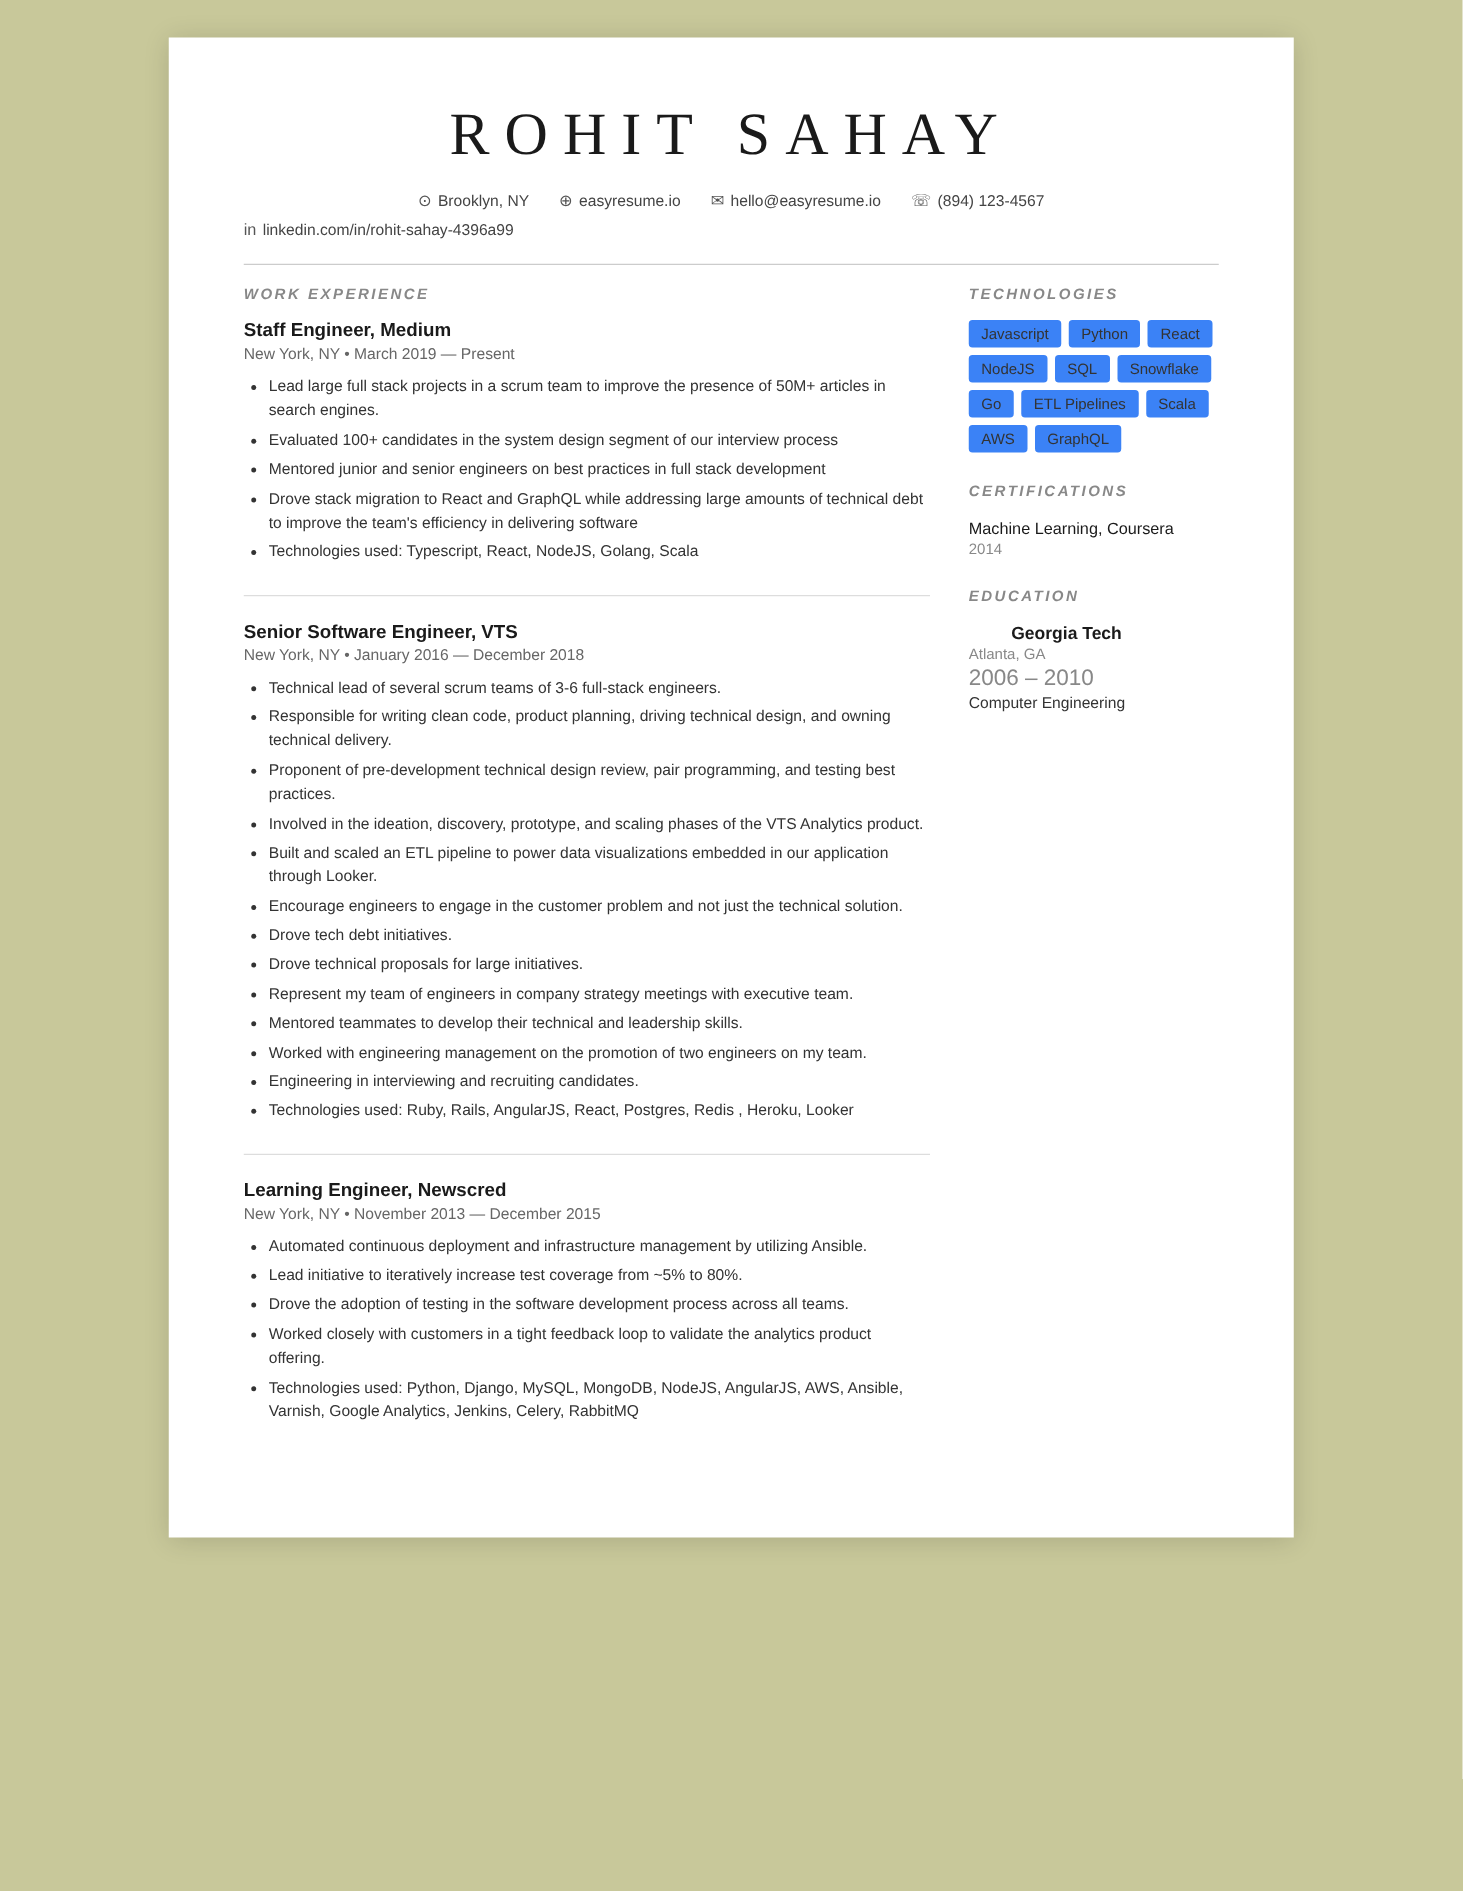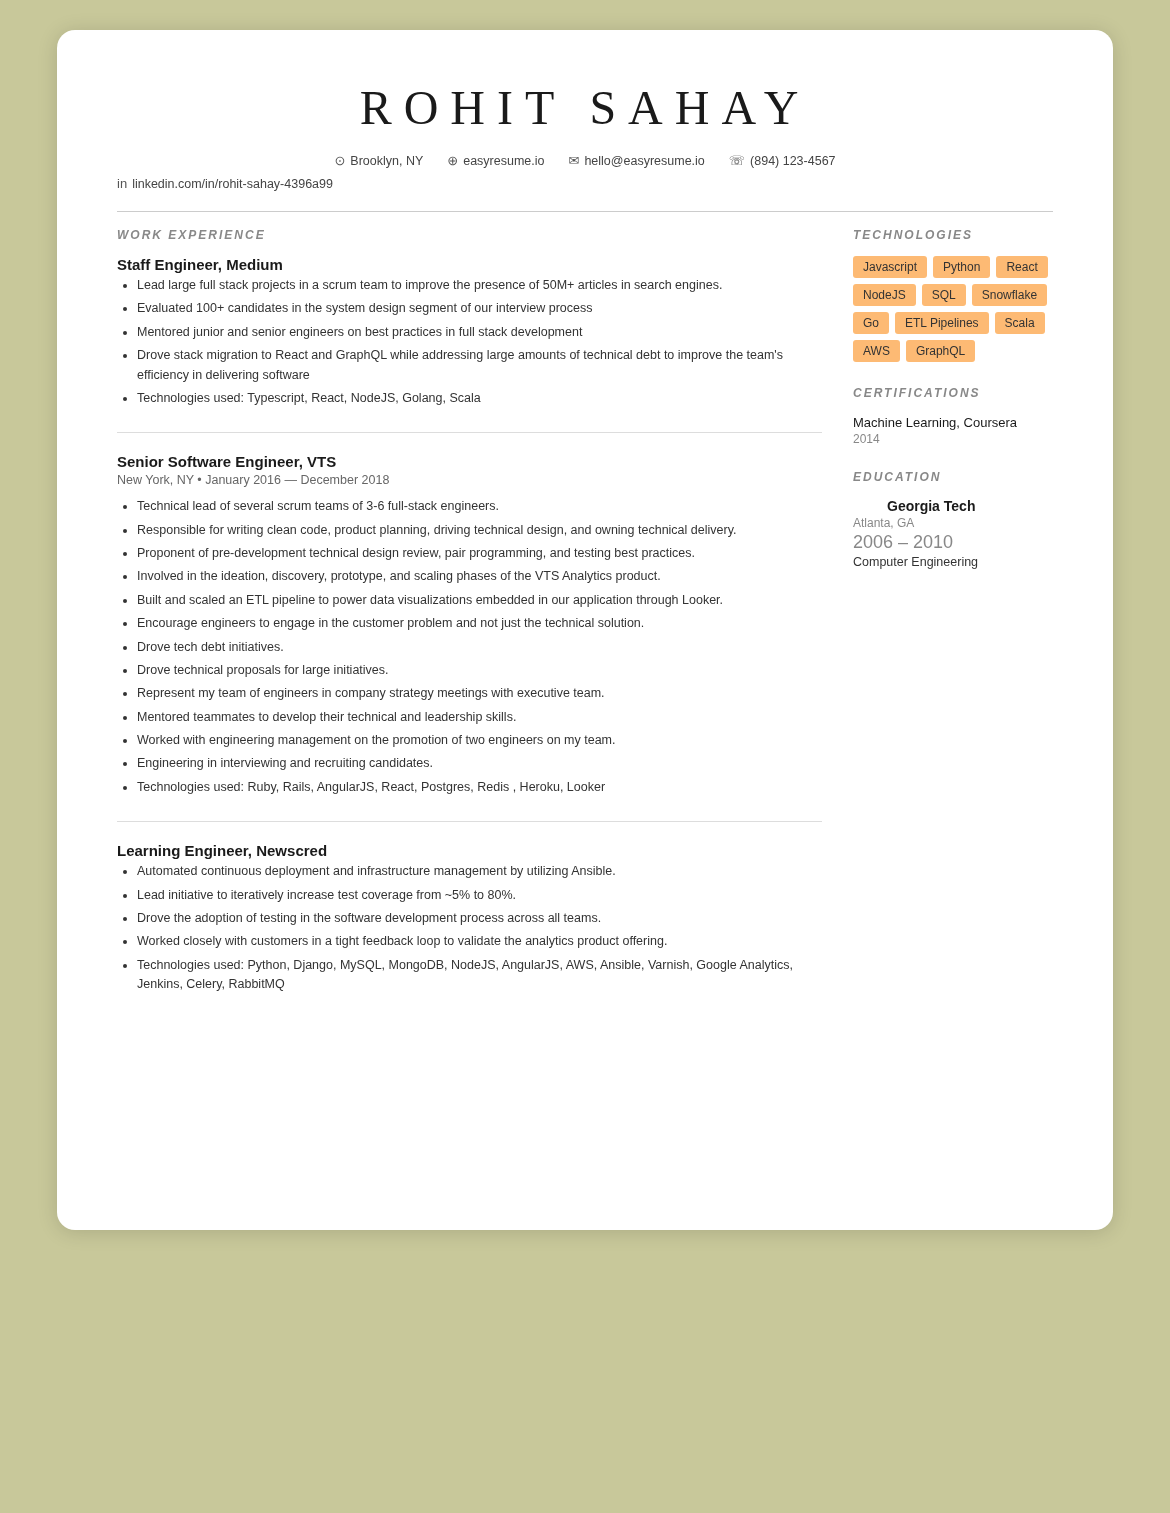--- a/index.html
+++ b/index.html
@@ -6,25 +6,24 @@
     body {
       background: #c8c89a;
       display: flex;
       justify-content: center;
       align-items: flex-start;
       padding: 30px 20px;
       font-family: Georgia, 'Times New Roman', serif;
     }
     .resume-page {
       background: #ffffff;
-      width: 1056px;
+      width: 900px;
       min-height: 1200px;
       padding: 50px 60px 60px 60px;
       box-shadow: 0 2px 20px rgba(0,0,0,0.15);
-      border-radius: 18px;
     }
     
     .header {
       text-align: center;
       margin-bottom: 20px;
     }
     .header-name {
       font-family: 'Georgia', serif;
       font-size: 48px;
       font-weight: normal;
@@ -133,21 +132,21 @@
       margin-bottom: 8px;
     }
     
     .tech-tags {
       display: flex;
       flex-wrap: wrap;
       gap: 6px;
       margin-bottom: 20px;
     }
     .tech-tag {
-      background: #fdba74;
+      background: #3b82f6;
       color: #333;
       font-family: Arial, sans-serif;
       font-size: 12px;
       padding: 4px 10px;
       border-radius: 3px;
     }
     
     .cert-entry {
       margin-bottom: 16px;
     }
@@ -232,20 +231,21 @@
 
   <div class="main-content">
 
     <div class="left-column">
 
       <div class="work-section">
         <p class="section-title">WORK EXPERIENCE</p>
 
         <div class="job-entry">
           <div class="job-title">Staff Engineer, Medium</div>
+          <div class="job-meta">New York, NY • March 2019 — Present</div>
           <ul class="job-bullets">
           <li>Lead large full stack projects in a scrum team to improve the presence of 50M+ articles in search engines.</li>
               <li>Evaluated 100+ candidates in the system design segment of our interview process</li>
               <li>Mentored junior and senior engineers on best practices in full stack development</li>
               <li>Drove stack migration to React and GraphQL while addressing large amounts of technical debt to improve the team's efficiency in delivering software</li>
               <li>Technologies used: Typescript, React, NodeJS, Golang, Scala</li>
             </ul>
         </div>
 
         <hr class="job-separator">
@@ -267,20 +267,21 @@
               <li>Worked with engineering management on the promotion of two engineers on my team.</li>
               <li>Engineering in interviewing and recruiting candidates.</li>
               <li>Technologies used: Ruby, Rails, AngularJS, React, Postgres, Redis , Heroku, Looker</li>
             </ul>
         </div>
 
         <hr class="job-separator">
 
         <div class="job-entry">
           <div class="job-title">Learning Engineer, Newscred</div>
+          <div class="job-meta">New York, NY • November 2013 — December 2015</div>
           <ul class="job-bullets">
           <li>Automated continuous deployment and infrastructure management by utilizing Ansible.</li>
               <li>Lead initiative to iteratively increase test coverage from ~5% to 80%.</li>
               <li>Drove the adoption of testing in the software development process across all teams.</li>
               <li>Worked closely with customers in a tight feedback loop to validate the analytics product offering.</li>
               <li>Technologies used: Python, Django, MySQL, MongoDB, NodeJS, AngularJS, AWS, Ansible, Varnish, Google Analytics, Jenkins, Celery, RabbitMQ</li>
             </ul>
         </div>
 
       </div>

